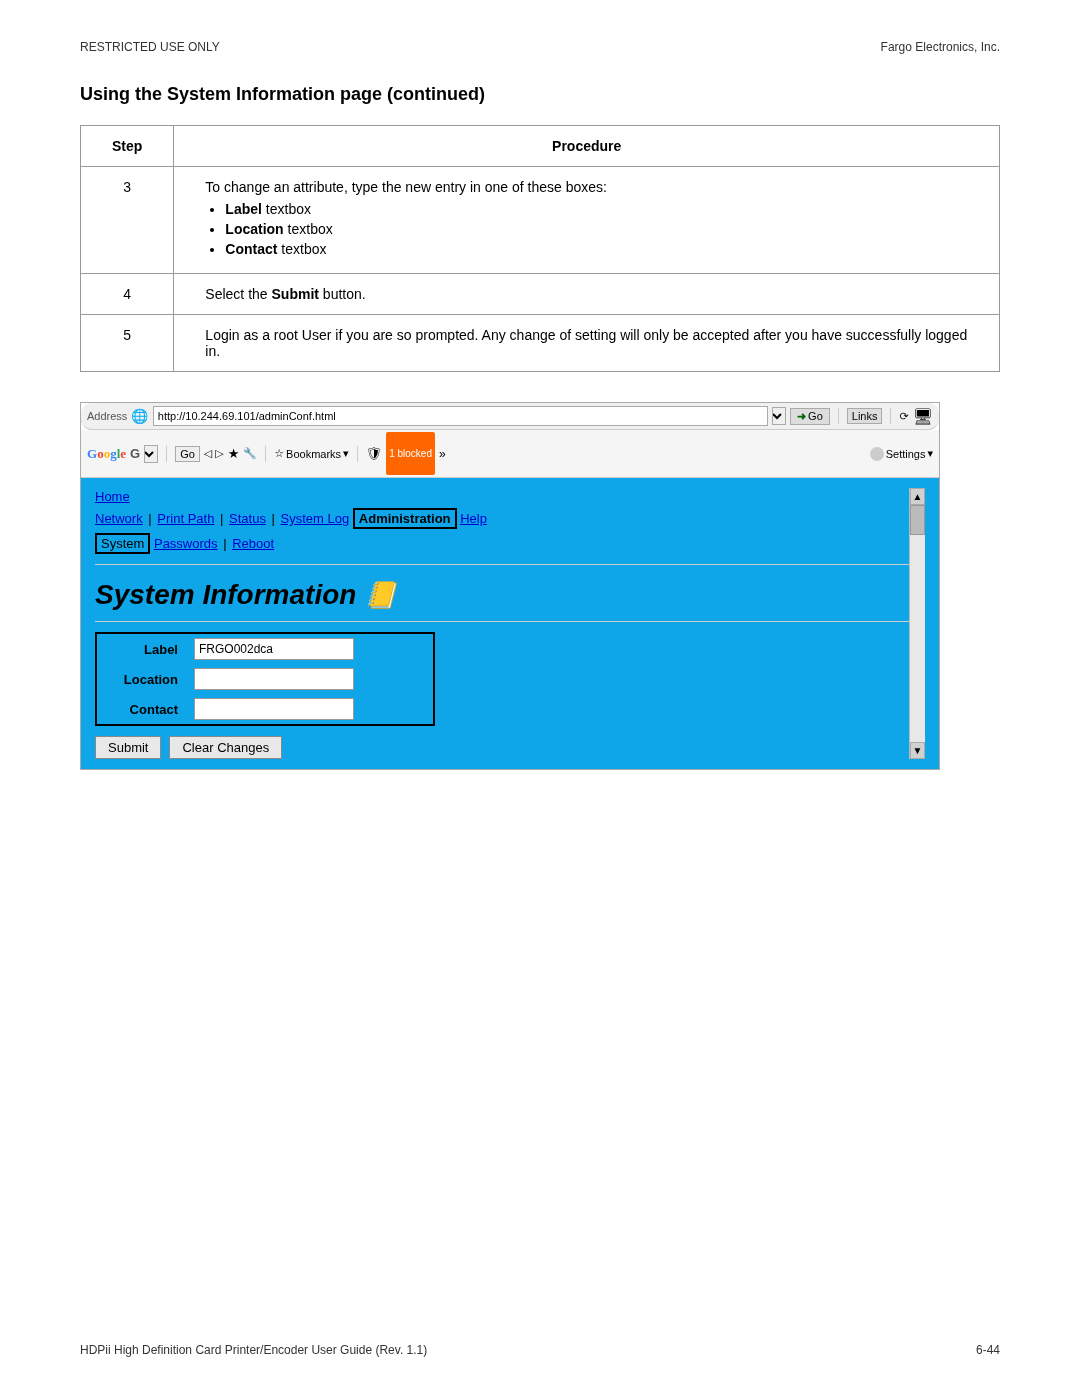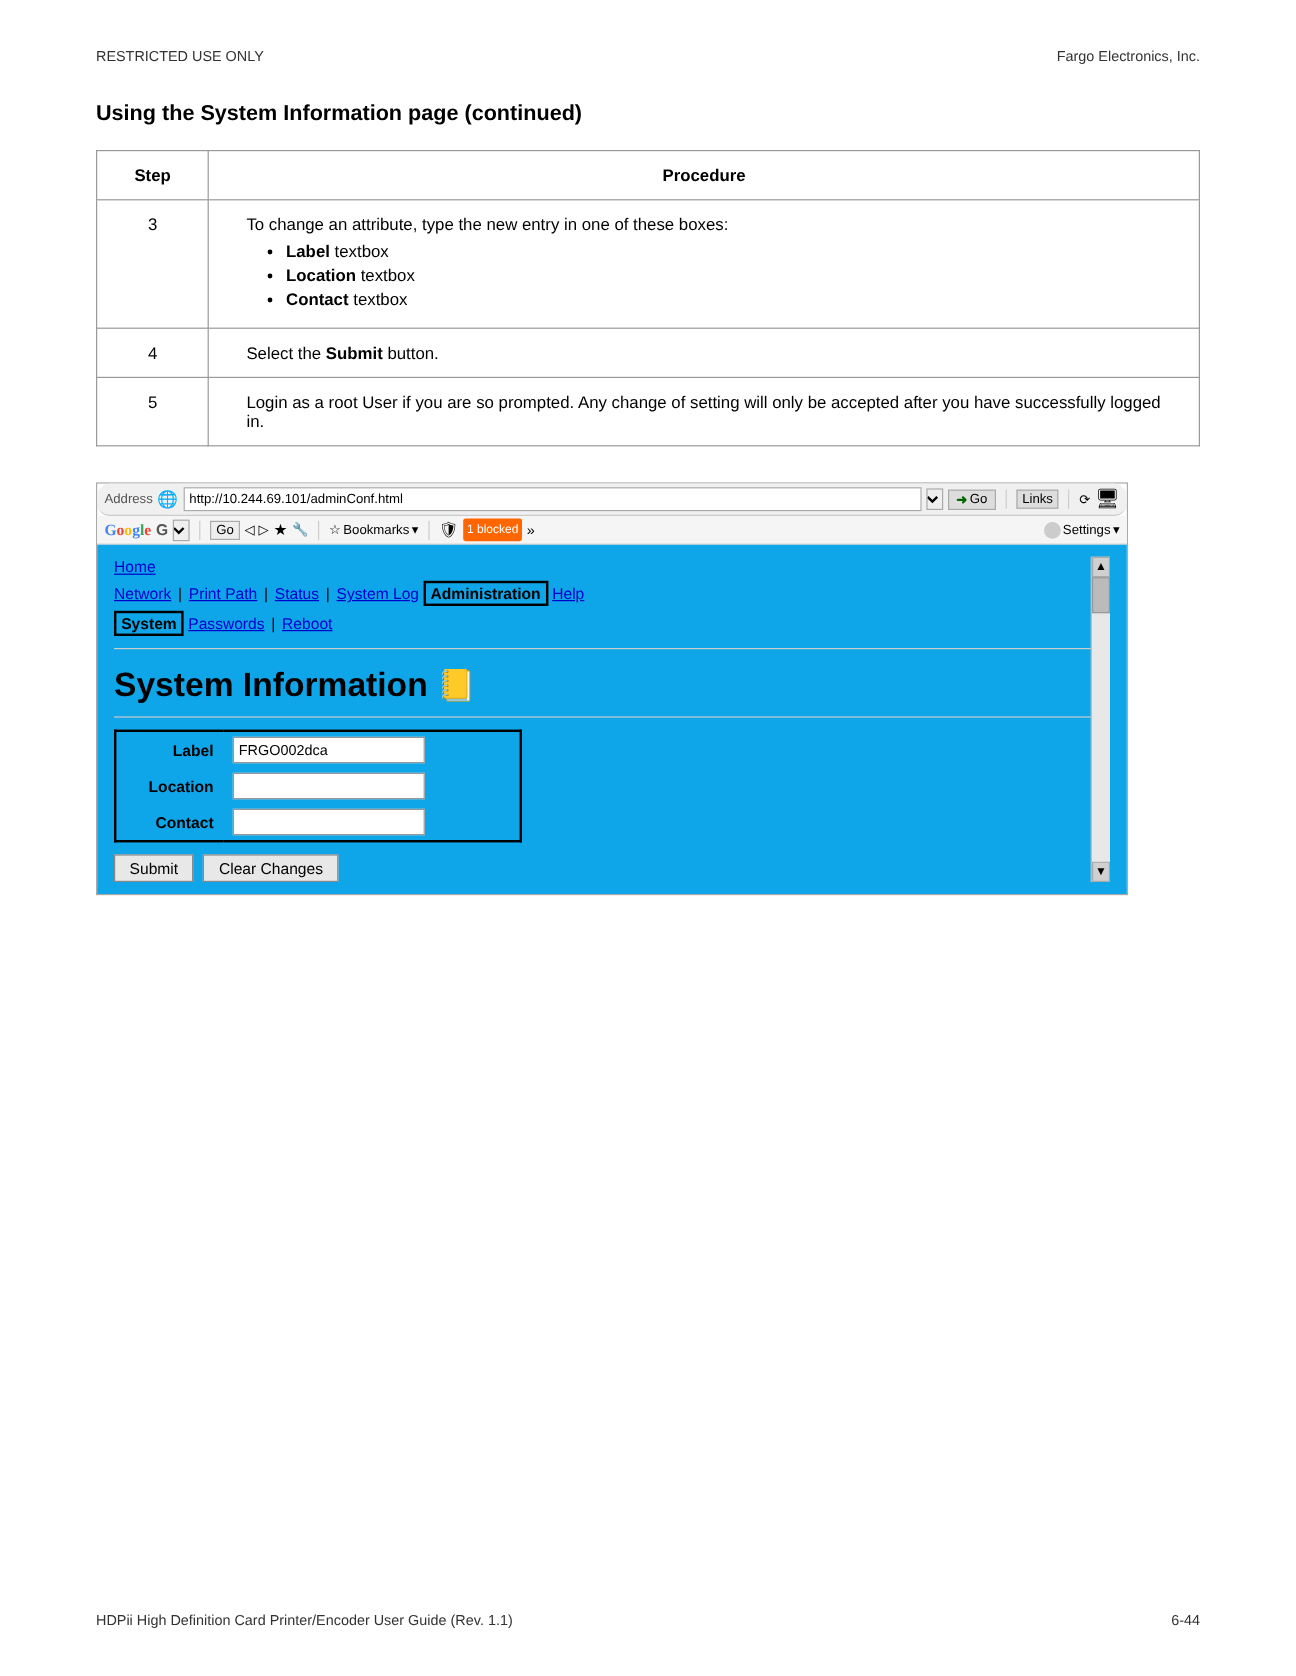--- a/index.html
+++ b/index.html
@@ -56,21 +56,20 @@
     }
     .procedure-table .step-col {
       width: 80px;
       text-align: center;
     }
     .procedure-table ul {
       margin: 6px 0 0 20px;
     }
     .procedure-table ul li {
       margin-bottom: 4px;
-      margin-left: 13px;
     }
     .bold { font-weight: bold; }
 
     
     .browser-box {
       border: 1px solid #aaa;
       width: 860px;
       background: #fff;
       margin-bottom: 30px;
     }
@@ -171,21 +170,21 @@
       display: flex;
       align-items: center;
       gap: 2px;
       font-size: 11px;
       cursor: pointer;
     }
     .blocked-badge {
       background: #ff6600;
       color: #fff;
       font-size: 10px;
-      padding: 4px 3px;
+      padding: 16px 3px;
       border-radius: 2px;
     }
     .settings-btn {
       display: flex;
       align-items: center;
       gap: 2px;
       font-size: 11px;
       cursor: pointer;
       margin-left: auto;
     }
@@ -267,35 +266,36 @@
       font-size: 13px;
     }
     .sub-nav-row {
       font-size: 13px;
       margin-top: 4px;
     }
     .sub-nav-active {
       display: inline-block;
       border: 2px solid #000;
       padding: 1px 4px;
-      font-weight: bold;
+      font-weight: normal;
       font-size: 13px;
     }
 
     
     .hr-line {
       border: none;
       border-top: 1px solid #ccc;
       margin: 10px 0;
     }
 
     
     .sys-info-title {
       font-size: 28px;
       font-weight: bold;
+      font-style: italic;
       margin: 14px 0 10px 0;
       display: flex;
       align-items: center;
       gap: 8px;
     }
     .book-icon {
       font-size: 26px;
     }
 
     

